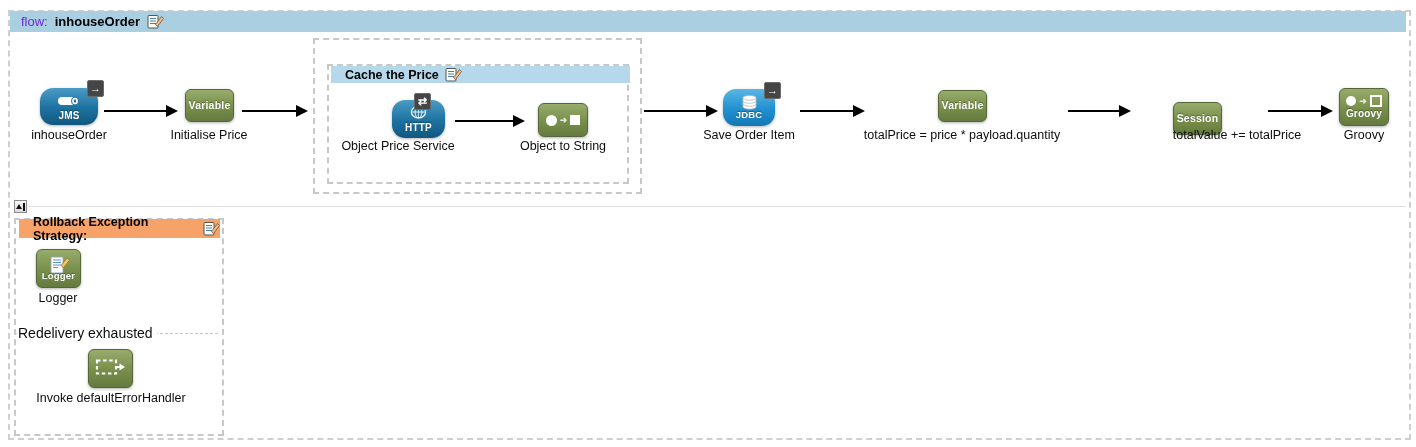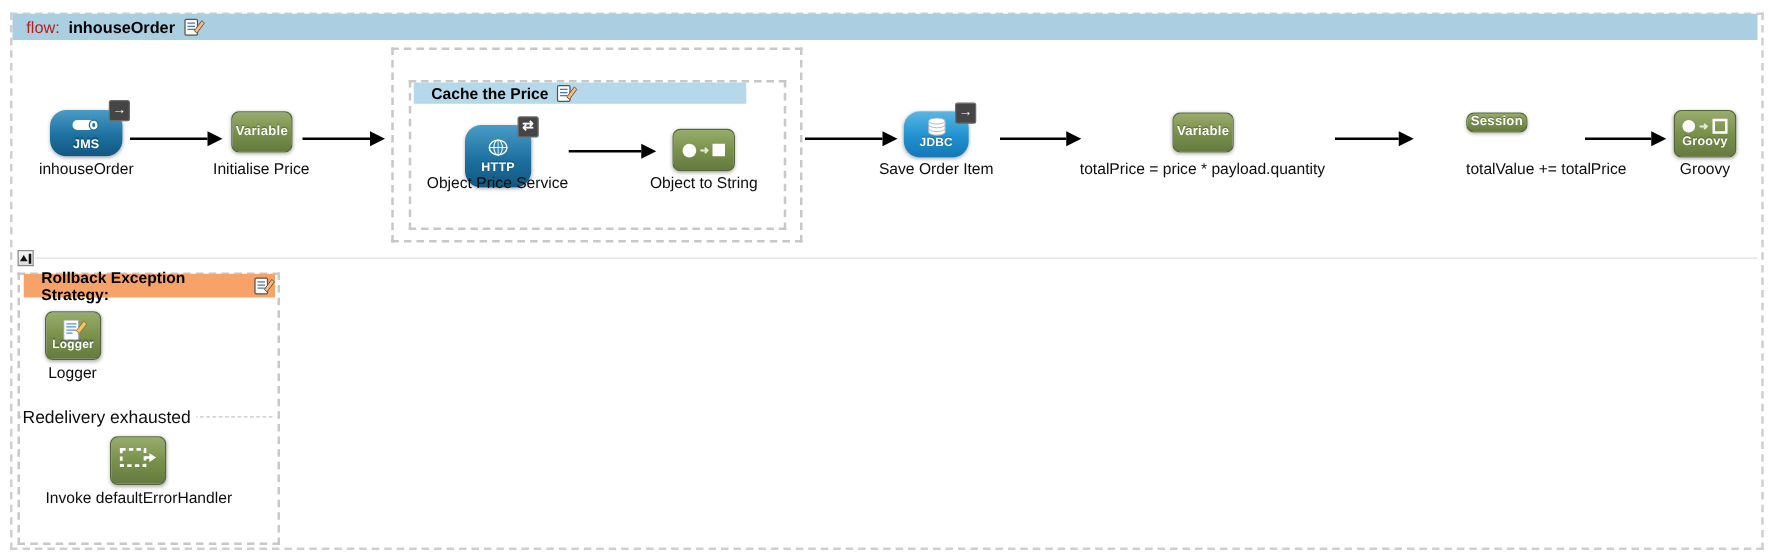--- a/index.html
+++ b/index.html
@@ -3,21 +3,21 @@
 <meta charset="utf-8">
 <style>
   html,body{margin:0;padding:0;background:#fff;}
   .canvas{position:relative;width:1416px;height:447px;background:#fff;
           font-family:"Liberation Sans",sans-serif;overflow:hidden;}
   .outer{position:absolute;left:8px;top:10px;width:1399px;height:426px;
          border:2px dashed #cfcfcf;background:#fff;}
   .flow-header{position:absolute;left:10px;top:11px;width:1396px;height:21px;
          background:#a9cfe1;display:flex;align-items:center;gap:7px;
          padding-left:11px;font-size:13px;box-sizing:border-box;}
-  .flow-prefix{color:#b91c1c;}
+  .flow-prefix{color:#6d28d9;}
   .flow-title{color:#000;font-weight:bold;}
   .edit-icon{display:inline-block;width:17px;height:15px;cursor:pointer;}
   .scope{position:absolute;border:2px dashed #c8c8c8;background:#fff;}
   .scope-header{position:absolute;display:flex;align-items:center;gap:6px;
          background:#b5d9ea;font-size:12.5px;font-weight:bold;color:#000;
          padding-left:14px;box-sizing:border-box;}
   .exc-header{background:#f7a269;color:#000000;}
   .node-icon{position:absolute;display:flex;flex-direction:column;align-items:center;
          justify-content:center;color:#fff;box-shadow:0 1px 3px rgba(0,0,0,.3);
          box-sizing:border-box;}
@@ -94,34 +94,34 @@
   <div class="node-icon green" style="left:185px;top:89px;width:49px;height:33px;">
     <span class="icon-label big">Variable</span>
   </div>
   <div class="caption" style="left:209px;top:128px;">Initialise Price</div>
 
   <div class="arrow" style="left:242px;top:110px;width:54px;"></div>
 
   <div class="scope" style="left:313px;top:38px;width:325px;height:152px;"></div>
 
   <div class="scope" style="left:327px;top:64px;width:298px;height:116px;"></div>
-  <div class="scope-header" style="left:331px;top:66px;width:266px;height:17px;">
+  <div class="scope-header" style="left:331px;top:66px;width:299px;height:17px;">
     <span>Cache the Price</span>
     <span class="edit-icon">
       <svg width="17" height="15" viewBox="0 0 17 15">
           <rect x="1" y="1.5" width="10" height="12.5" rx="1" fill="#fdfdf2" stroke="#555" stroke-width="1"></rect>
           <line x1="3" y1="4.5" x2="9" y2="4.5" stroke="#4a7ab5"></line>
           <line x1="3" y1="7" x2="9" y2="7" stroke="#4a7ab5"></line>
           <line x1="3" y1="9.5" x2="9" y2="9.5" stroke="#4a7ab5"></line>
           <path d="M8.5 10.5 L14.5 2.5 L16.5 4.5 L10.5 12.5 Z" fill="#ecbd8e" stroke="#7a5230" stroke-width=".8"></path>
         </svg>
     </span>
   </div>
 
-  <div class="node-icon blue" style="left:372px;top:100px;width:53px;height:50px;">
+  <div class="node-icon blue" style="left:392px;top:100px;width:53px;height:38px;">
     <span>
       <svg width="17" height="15" viewBox="0 0 18 15">
           <ellipse cx="9" cy="7" rx="7.5" ry="6.3" fill="#2e84ae" stroke="#fff" stroke-width="1.2"></ellipse>
           <line x1="1.5" y1="7" x2="16.5" y2="7" stroke="#fff" stroke-width=".9"></line>
           <ellipse cx="9" cy="7" rx="3.6" ry="6.3" fill="none" stroke="#fff" stroke-width=".9"></ellipse>
           <line x1="9" y1="0.7" x2="9" y2="13.3" stroke="#fff" stroke-width=".7"></line>
         </svg>
     </span>
     <span class="icon-label" style="margin-top:-2px;">HTTP</span>
   </div>
@@ -156,21 +156,21 @@
 
   <div class="arrow" style="left:800px;top:110px;width:53px;"></div>
 
   <div class="node-icon green" style="left:938px;top:90px;width:49px;height:32px;">
     <span class="icon-label big">Variable</span>
   </div>
   <div class="caption" style="left:962px;top:128px;">totalPrice = price * payload.quantity</div>
 
   <div class="arrow" style="left:1068px;top:110px;width:51px;"></div>
 
-  <div class="node-icon green" style="left:1173px;top:90px;width:49px;height:16px;text-align:center;">
+  <div class="node-icon green" style="left:1173px;top:102px;width:49px;height:33px;text-align:center;">
     <span class="icon-label big">Session</span>
   </div>
   <div class="caption" style="left:1197px;top:128px;margin-left:40px;">totalValue += totalPrice</div>
 
   <div class="arrow" style="left:1268px;top:110px;width:53px;"></div>
 
   <div class="node-icon green" style="left:1339px;top:88px;width:50px;height:38px;">
     <span class="glyph-row">
       <span class="g-circle" style="width:10px;height:10px;"></span>
         <span class="g-arrow">➜</span>

